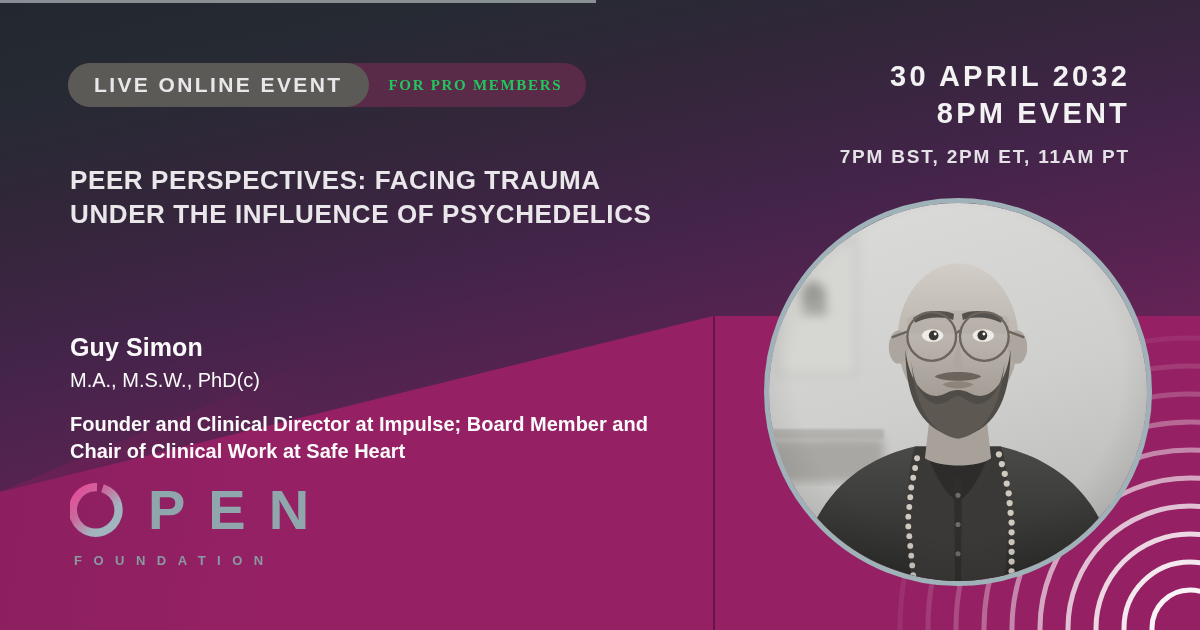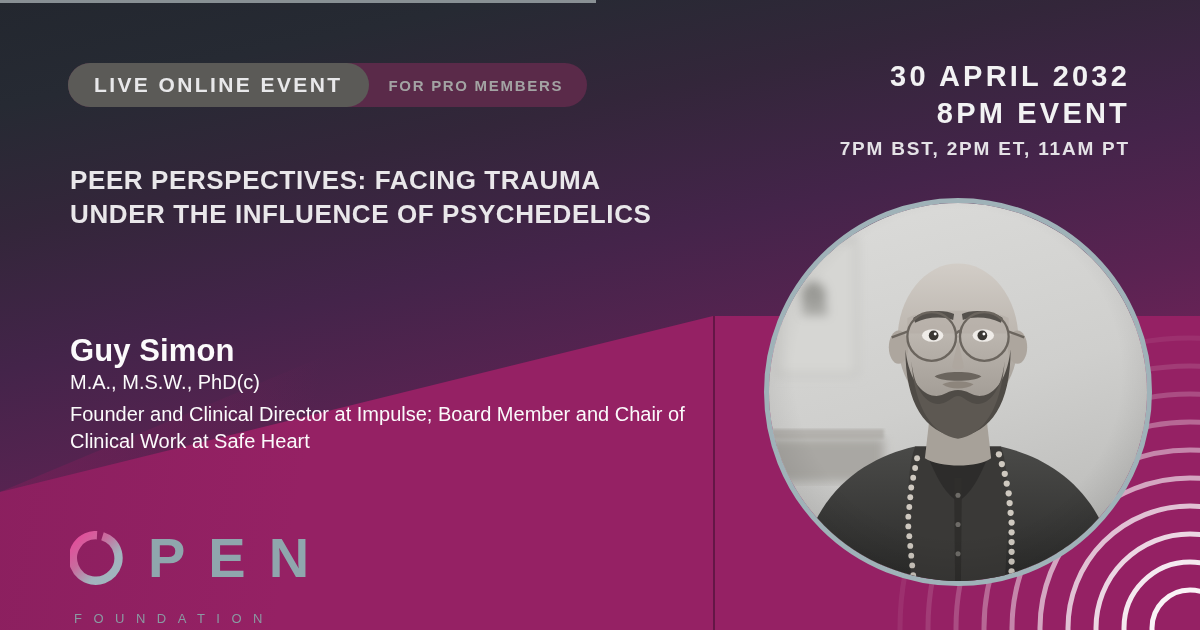--- a/index.html
+++ b/index.html
@@ -47,54 +47,55 @@
     position:absolute; left:68px; top:63px; height:44px;
     display:flex; align-items:center;
     background:#5a2a49; border-radius:22px; padding-right:24px;
   }
   .badge-pill{
     height:44px; display:flex; align-items:center; padding:0 26px;
     background:#5b5a57; border-radius:22px;
     color:#e8e8ea; font-size:21px; font-weight:700; letter-spacing:2.4px;
   }
   .badge-sub{
-    color:#a3a3a3; font-size:15px; font-weight:600; letter-spacing:1.7px;
+    color:#22c55e; font-size:15px; font-weight:600; letter-spacing:1.7px;
     padding-left:20px;
+    font-family:Liberation Serif, serif;
   }
 
   
   .datebox{ position:absolute; right:70px; top:58px; text-align:right; }
   .date-main{ color:#f2f2f3; font-size:29px; font-weight:700; letter-spacing:3.2px; line-height:1.28; }
   .date-time{ color:#f2f2f3; font-size:29px; font-weight:700; letter-spacing:3.2px; line-height:1.28; }
-  .date-alt{ color:#e4e2e6; font-size:19px; font-weight:600; letter-spacing:1.8px; margin-top:6px; }
+  .date-alt{ color:#e4e2e6; font-size:19px; font-weight:600; letter-spacing:1.8px; margin-top:14px; }
 
   
   .title{
     position:absolute; left:70px; top:164px; width:620px;
     color:#e9e7ea; font-size:26px; font-weight:700;
     letter-spacing:.6px; line-height:1.30; text-transform:uppercase;
   }
 
   
   .speaker{ position:absolute; left:70px; top:333px; width:620px; color:#fbfafb; }
-  .sp-name{ font-size:31px; font-weight:700; letter-spacing:.1px; }
-  .sp-cred{ font-size:20px; font-weight:400; line-height:1.32; }
-  .sp-role{ font-size:20px; font-weight:400; margin-top:6px; line-height:1.32; }
+  .sp-name{ font-size:25px; font-weight:700; letter-spacing:.1px; }
+  .sp-cred{ font-size:20px; font-weight:400; margin-top:5px; line-height:1.32; }
+  .sp-role{ font-size:20px; font-weight:700; margin-top:18px; line-height:1.32; }
 
   
   .logo{ position:absolute; left:70px; top:482px; }
-  .logo-row{ display:flex; align-items:center;margin-top:48px; }
+  .logo-row{ display:flex; align-items:center; }
   .logo-o{ width:54px; height:54px; }
   .logo-letters{
     margin-left:24px; color:#8fa6ad; font-size:56px; font-weight:700;
     letter-spacing:23px; line-height:1;
   }
   .logo-foundation{
-    margin-top:25px; margin-left:4px; color:#8a9aa2;
-    font-size:13px; font-weight:400; letter-spacing:11.5px;
+    margin-top:15px; margin-left:4px; color:#8a9aa2;
+    font-size:13px; font-weight:700; letter-spacing:11.5px;
   }
 
   
   .portrait{
     position:absolute; left:764px; top:198px; width:388px; height:388px;
     border-radius:50%; overflow:hidden; border:5px solid #9fb2b8;
   }
   .portrait svg{ display:block; width:100%; height:100%; }
 </style>
 </head>

